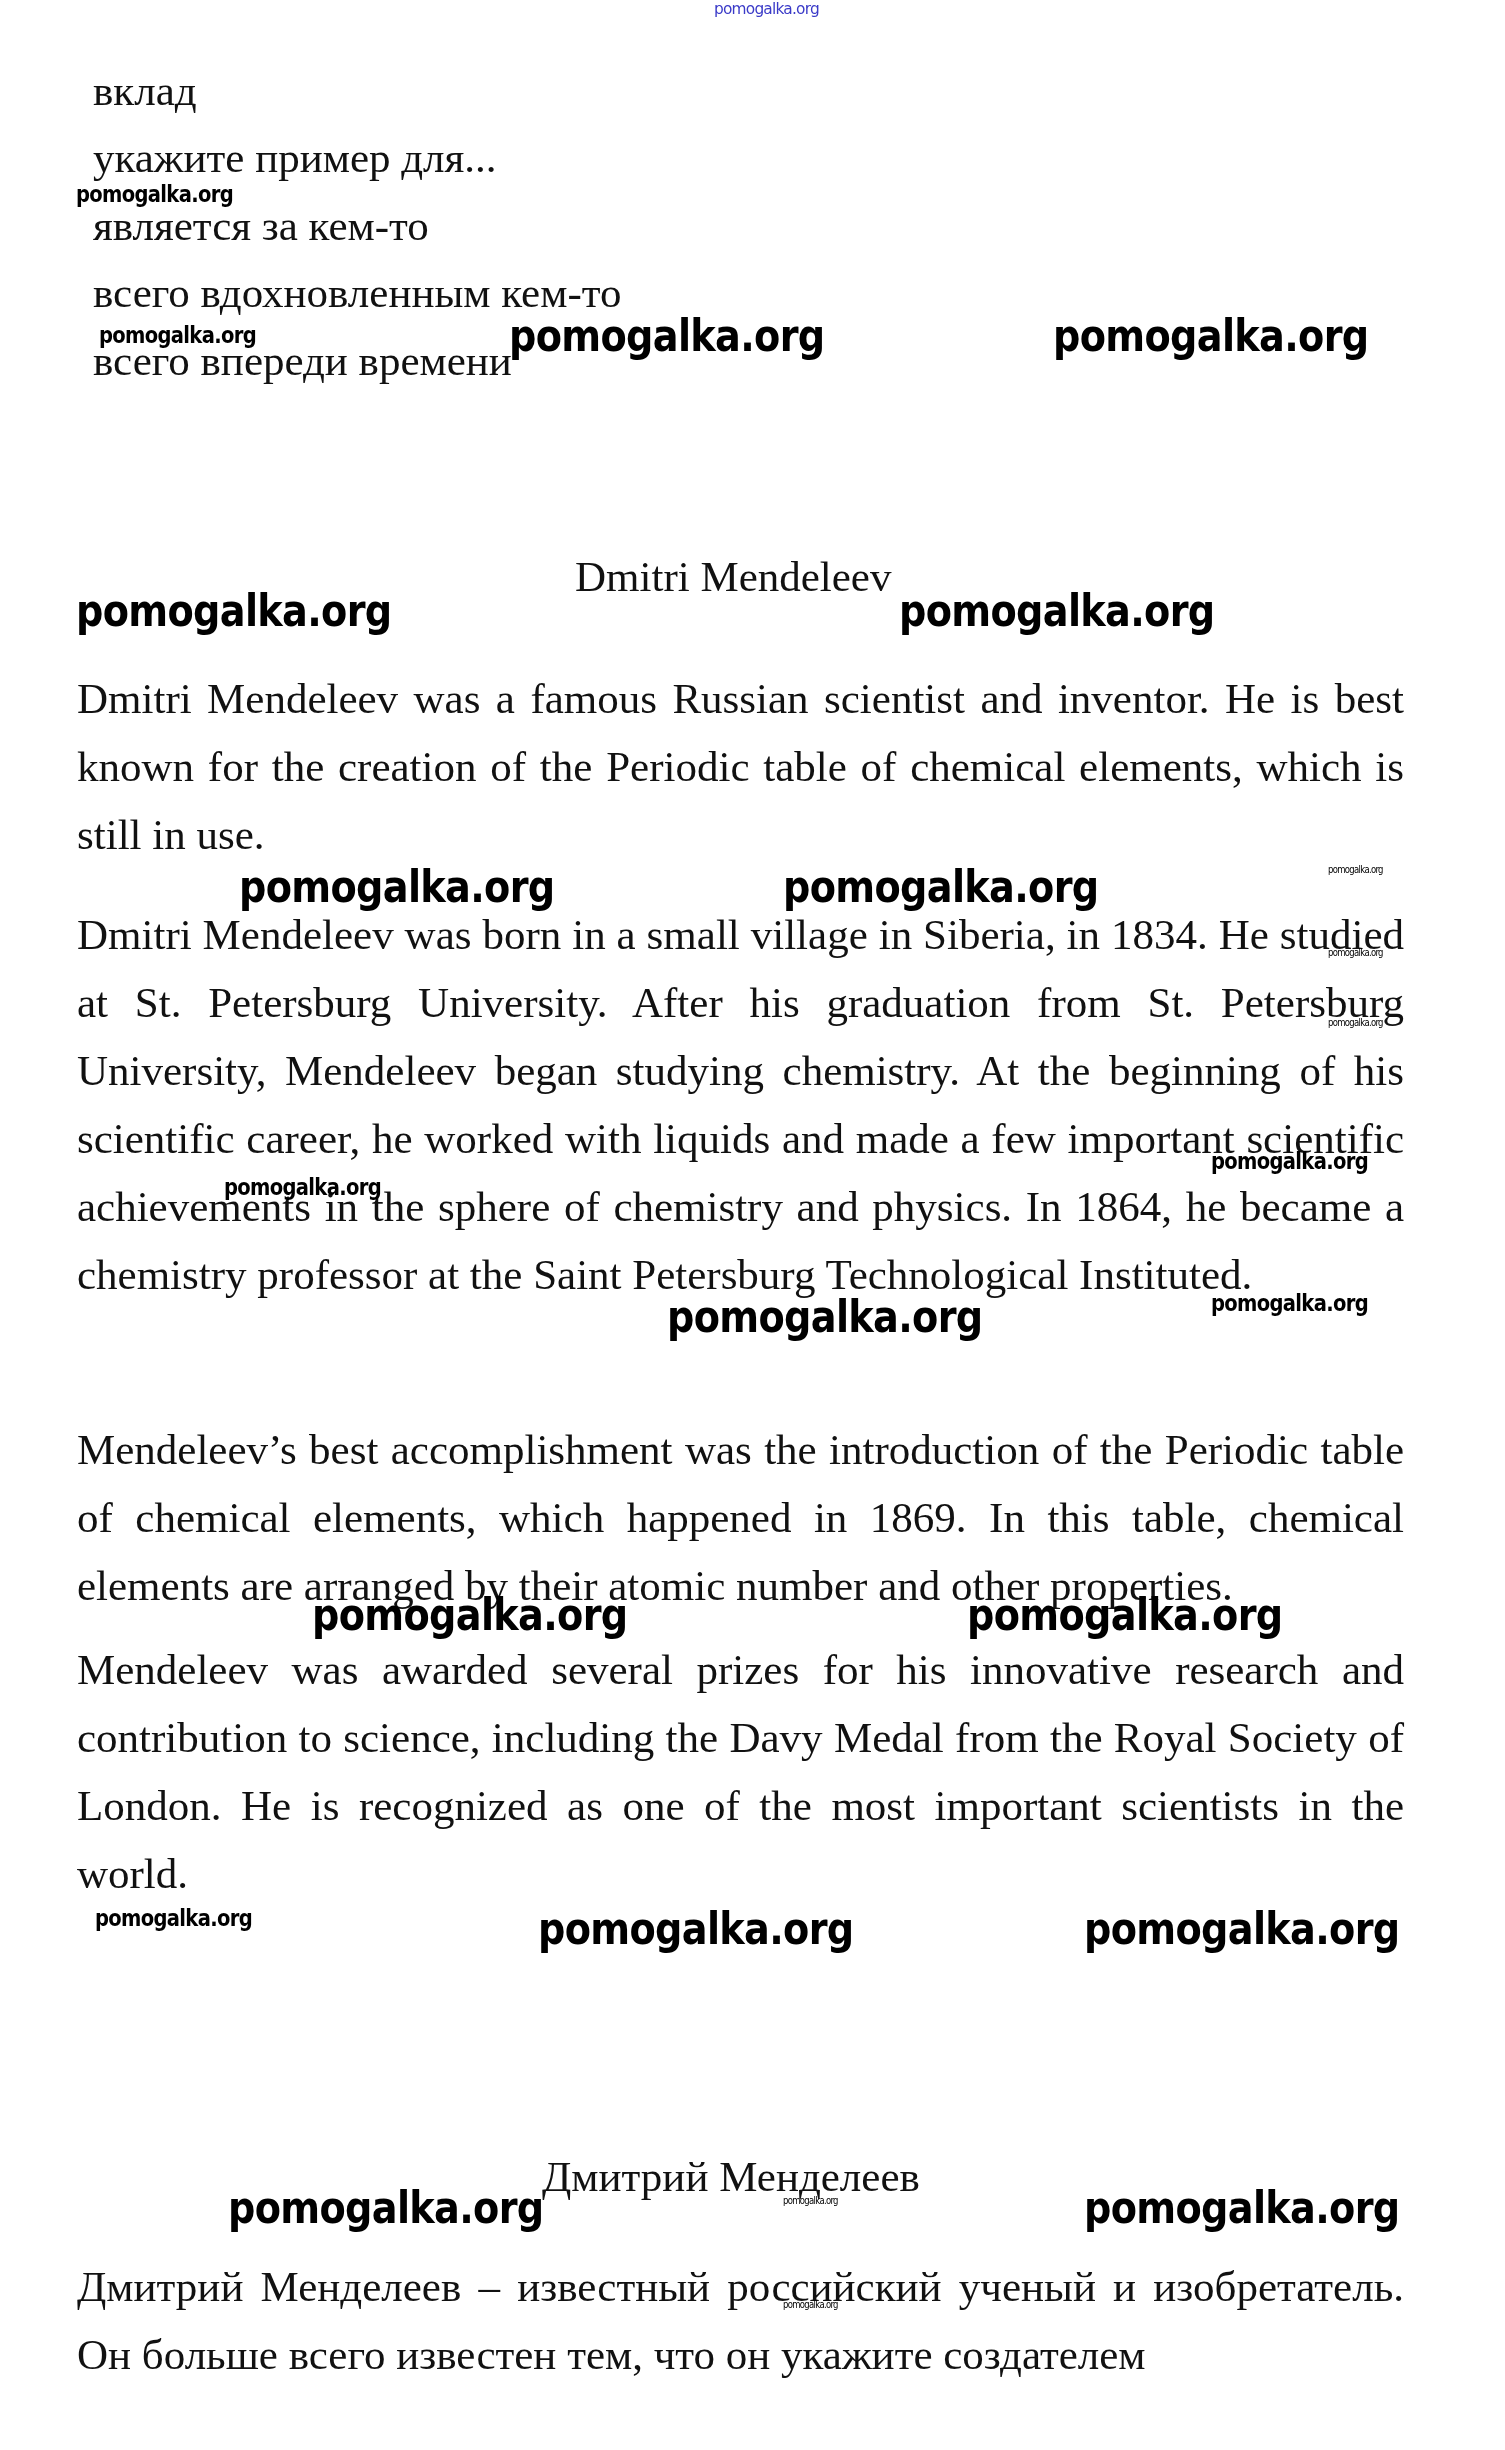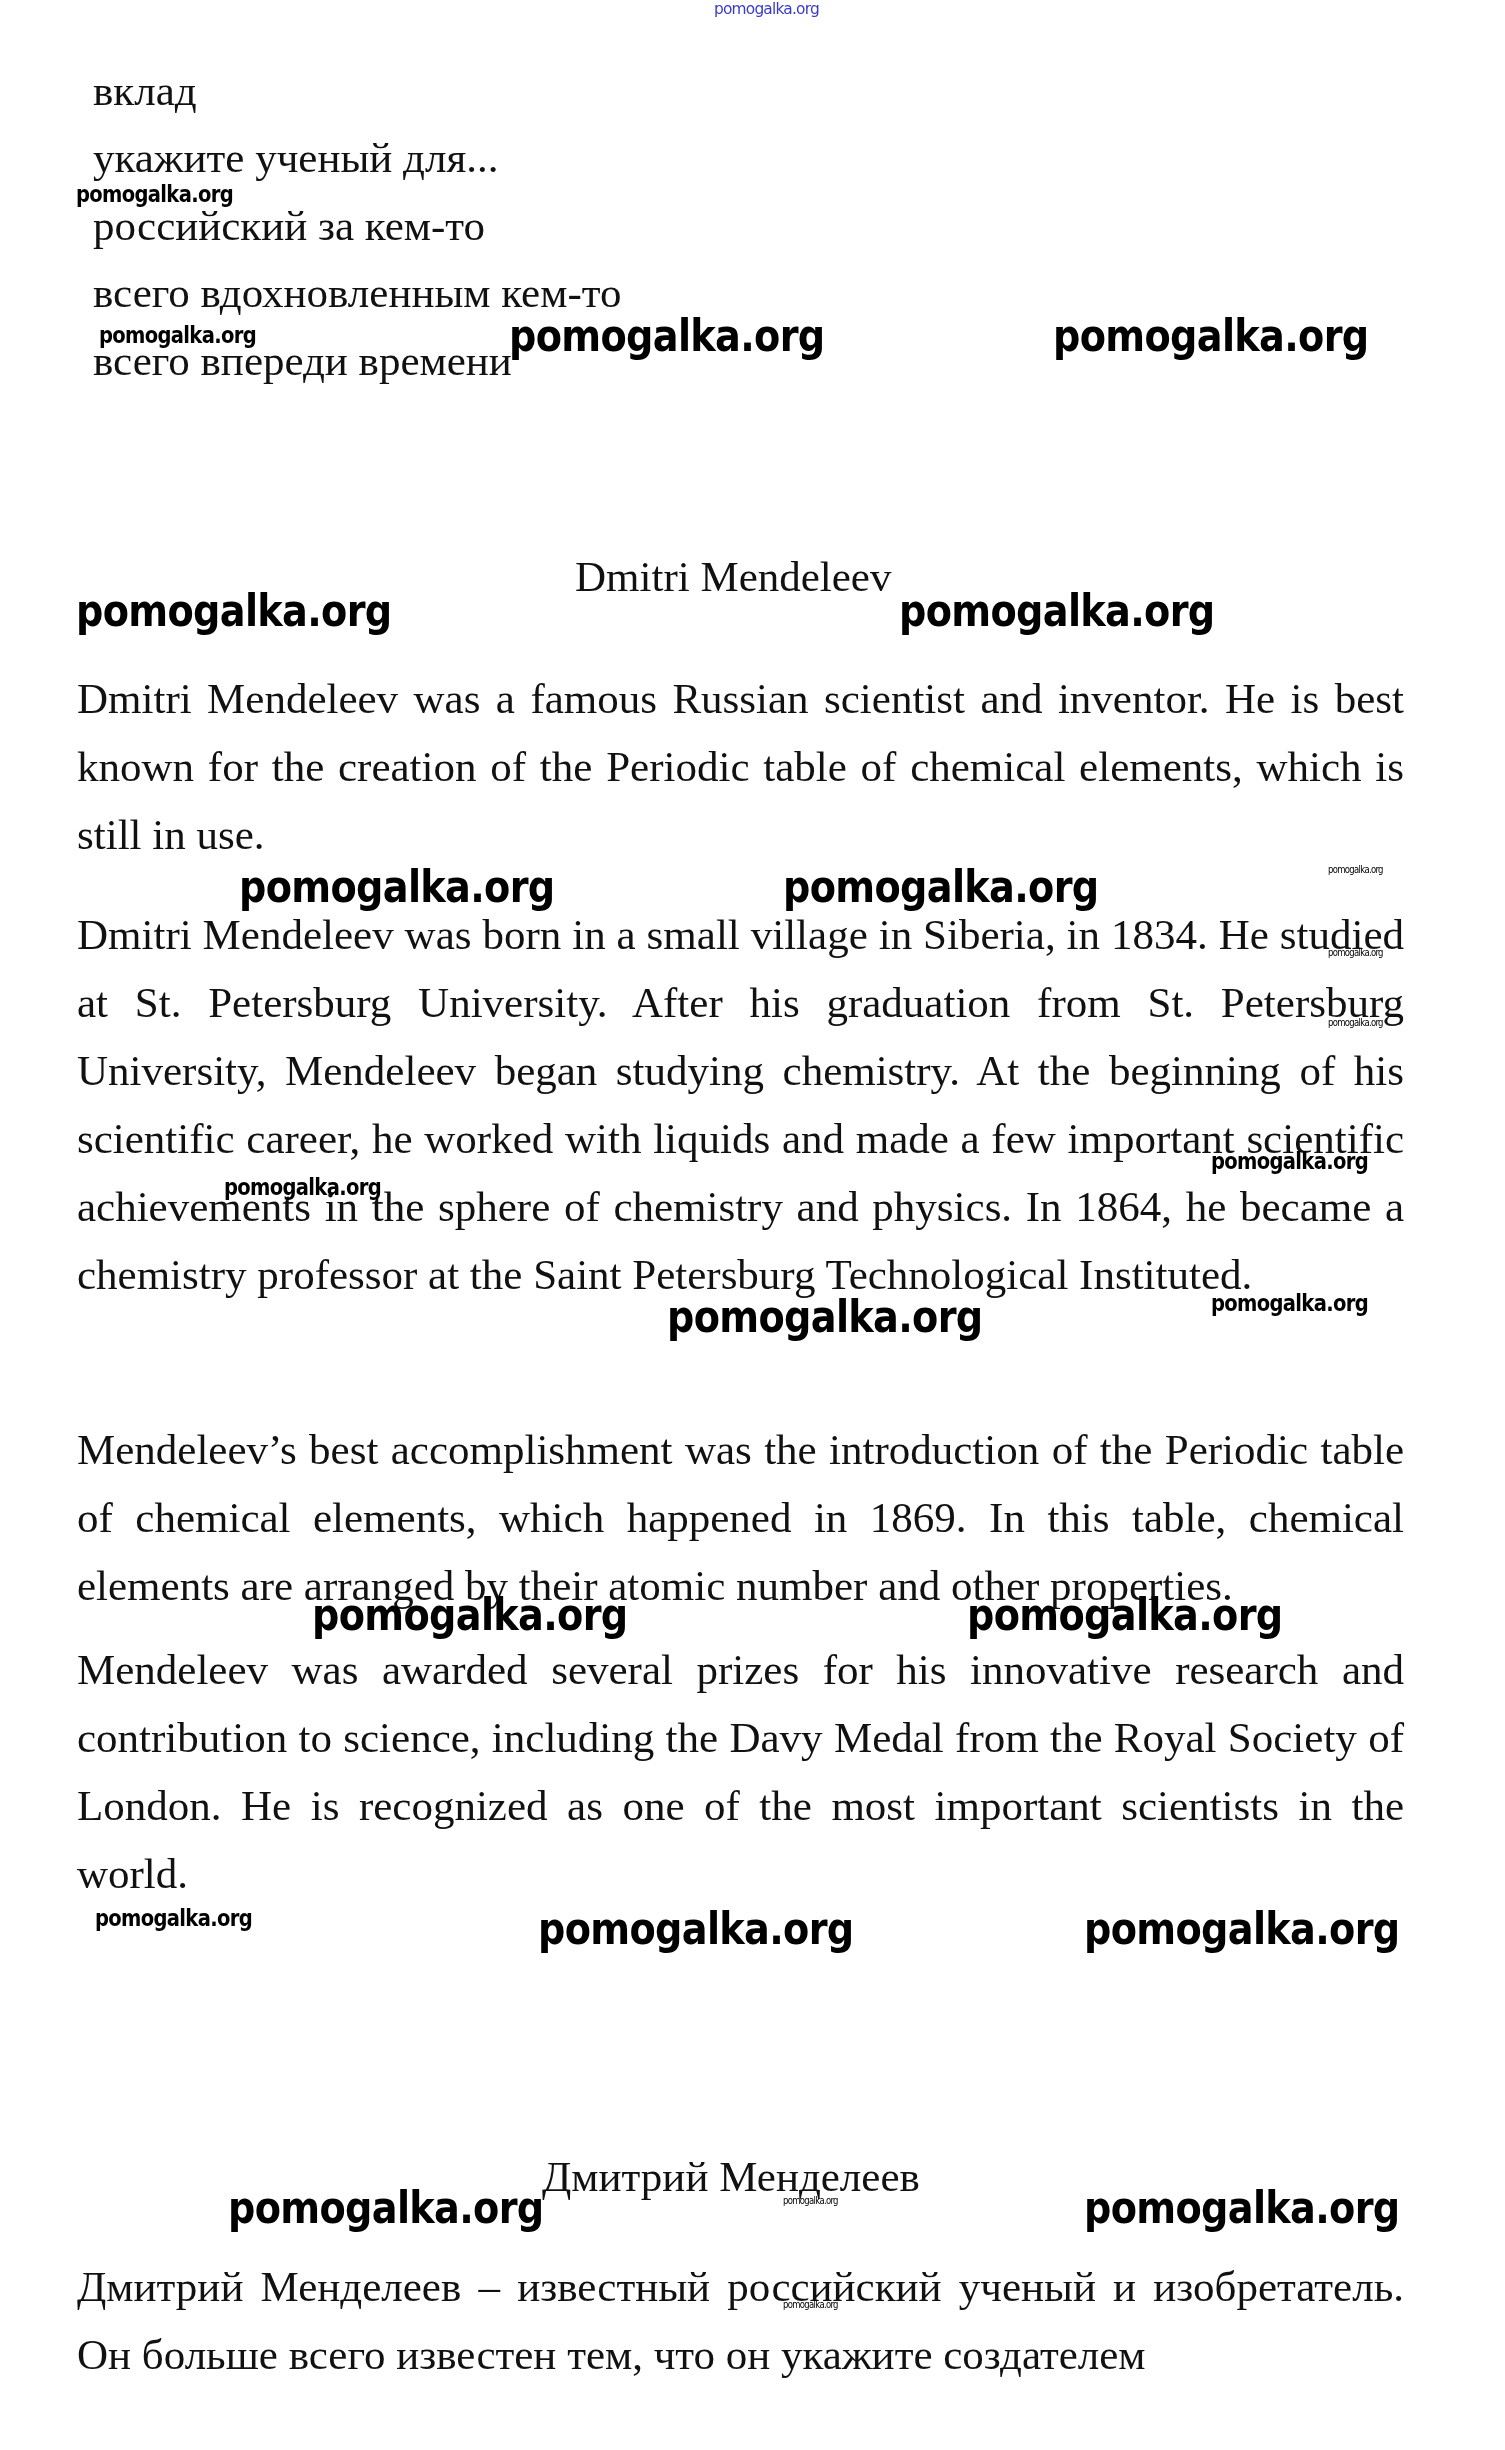--- a/index.html
+++ b/index.html
@@ -12,22 +12,22 @@
   .line{position:absolute;left:77px;font-size:43px;white-space:nowrap;margin-left:16px;}
   .para{position:absolute;left:77px;width:1327px;font-size:43px;line-height:68px;text-align:justify;}
   .title{position:absolute;font-size:43px;white-space:nowrap;}
 </style>
 </head>
 <body>
 
 <div class="wm top">pomogalka.org</div>
 
 <div class="line" style="top:66px">вклад</div>
-<div class="line" style="top:133px">укажите ученый для...</div>
-<div class="line" style="top:201px">российский за кем-то</div>
+<div class="line" style="top:133px">укажите пример для...</div>
+<div class="line" style="top:201px">является за кем-то</div>
 <div class="line" style="top:268px">всего вдохновленным кем-то</div>
 <div class="line" style="top:336px">всего впереди времени</div>
 
 <div class="title" style="left:575px;top:552px">Dmitri Mendeleev</div>
 
 <div class="para" style="top:665px">Dmitri Mendeleev was a famous Russian scientist and inventor. He is best known for the creation of the Periodic table of chemical elements, which is still in use.</div>
 <div class="para" style="top:901px">Dmitri Mendeleev was born in a small village in Siberia, in 1834. He studied at St. Petersburg University. After his graduation from St. Petersburg University, Mendeleev began studying chemistry. At the beginning of his scientific career, he worked with liquids and made a few important scientific achievements in the sphere of chemistry and physics. In 1864, he became a chemistry professor at the Saint Petersburg Technological Instituted.</div>
 <div class="para" style="top:1416px">Mendeleev’s best accomplishment was the introduction of the Periodic table of chemical elements, which happened in 1869. In this table, chemical elements are arranged by their atomic number and other properties.</div>
 <div class="para" style="top:1636px">Mendeleev was awarded several prizes for his innovative research and contribution to science, including the Davy Medal from the Royal Society of London. He is recognized as one of the most important scientists in the world.</div>
 

